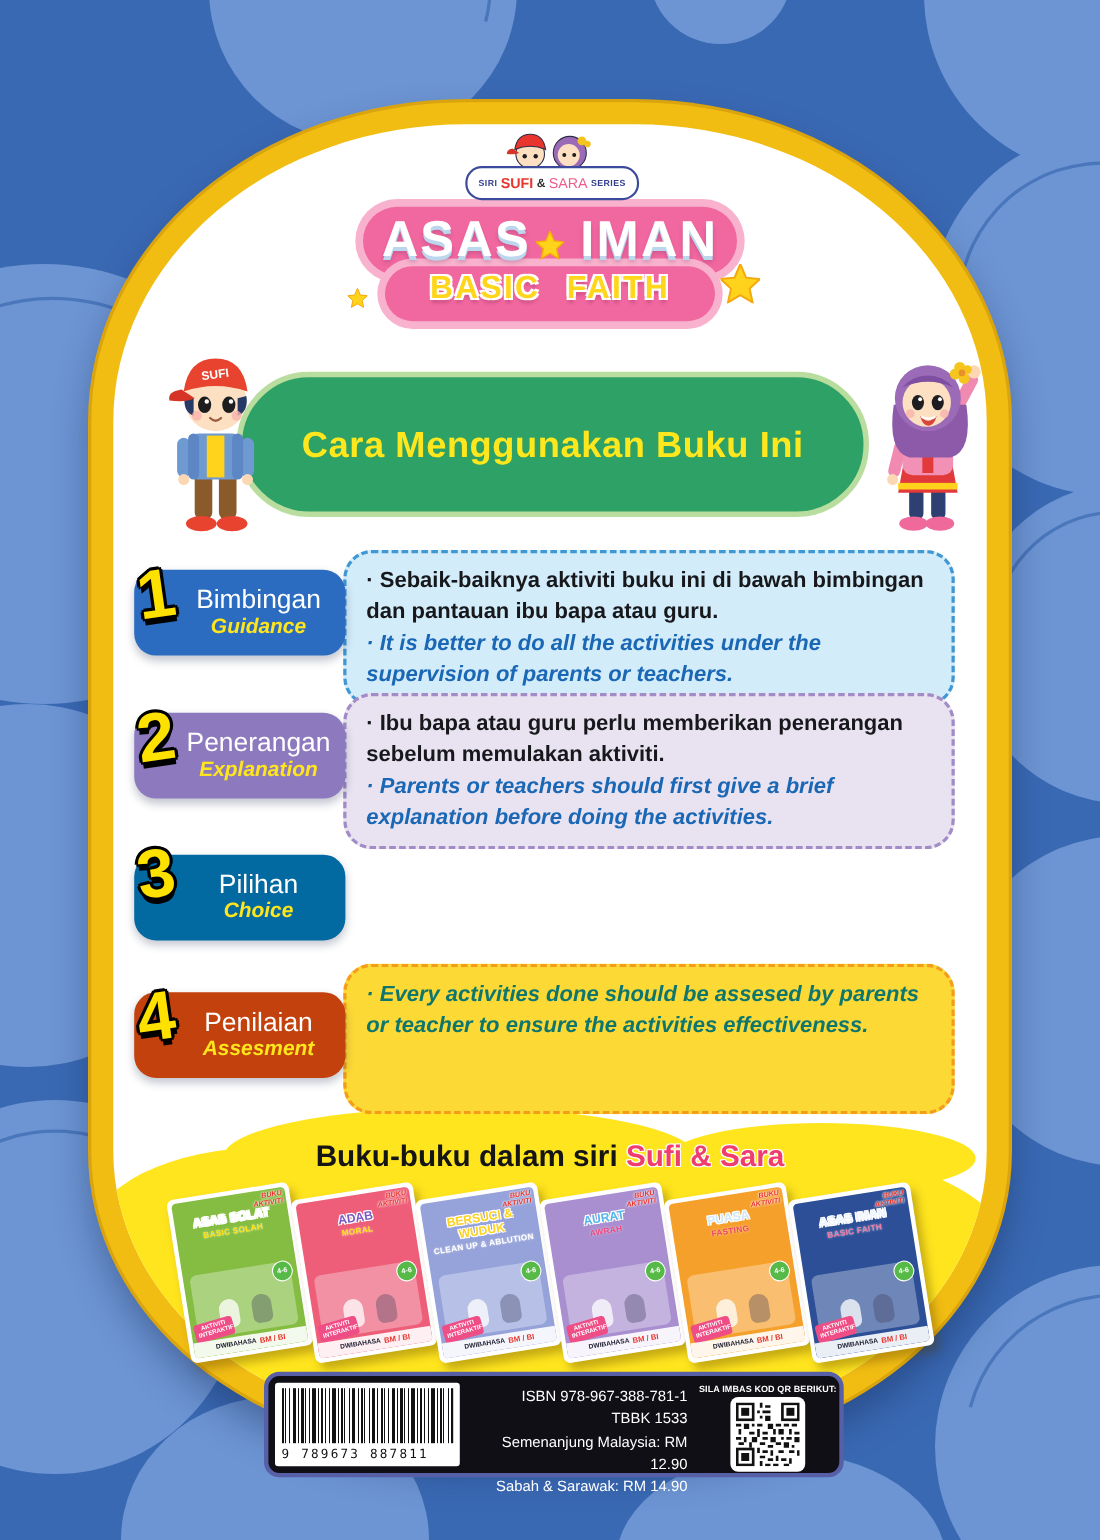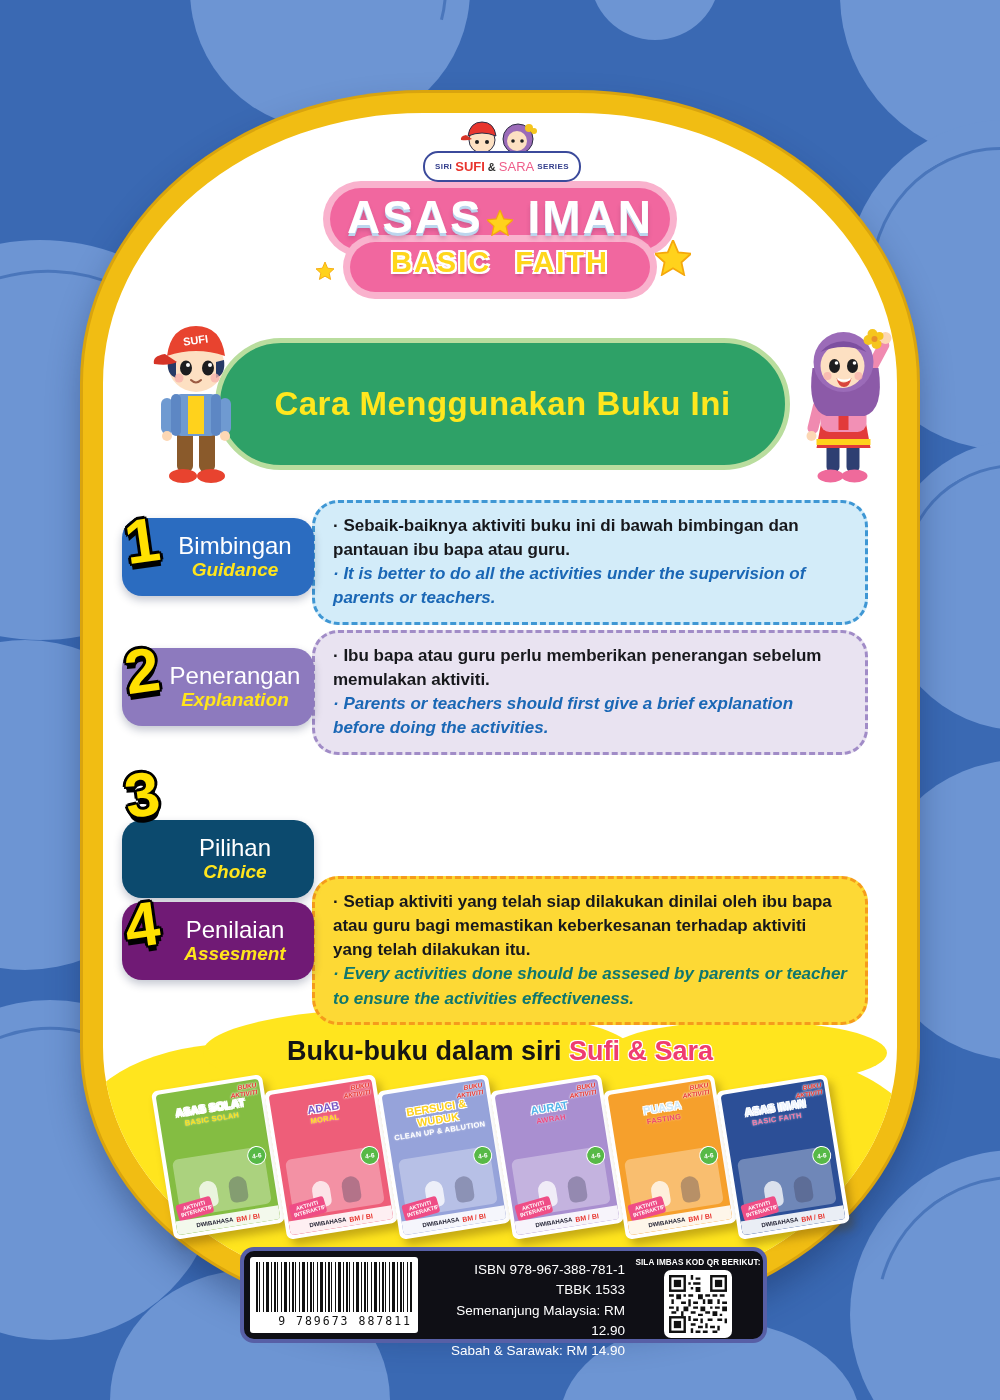--- a/index.html
+++ b/index.html
@@ -44,40 +44,40 @@
   .banner{position:absolute;left:215px;top:338px;width:575px;height:132px;background:#2ea167;
         border:5px solid #b9dd9e;border-radius:95px;z-index:3;box-sizing:border-box;
         display:flex;flex-direction:column;align-items:center;justify-content:center;gap:2px;}
   .banner .l1{font-size:33px;font-weight:800;color:#ffe71e;letter-spacing:.5px;}
   .banner .l2{font-size:27px;font-weight:800;font-style:italic;color:#fff;}
 
   .char{position:absolute;z-index:4;}
 
   
   .sec-box{position:absolute;left:312px;width:556px;border-radius:26px;box-sizing:border-box;
-        padding:11px 18px;font-size:17px;line-height:1.42;z-index:2;}
+        padding:11px 18px;font-size:20px;line-height:1.42;z-index:2;}
   .sec-box .my{display:block;color:#17181c;font-weight:600;}
   .sec-box .en{display:block;font-style:italic;font-weight:600;color:#1a67b5;}
   .sec-chip{position:absolute;left:122px;width:192px;height:78px;border-radius:20px;z-index:3;
         display:flex;flex-direction:column;align-items:center;justify-content:center;padding-left:34px;box-sizing:border-box;
         box-shadow:0 4px 8px rgba(20,30,70,.25);}
   .sec-chip .nm{font-size:24px;font-weight:400;color:#fff;line-height:1.1;}
   .sec-chip .ne{font-size:19px;font-weight:800;font-style:italic;color:#ffe51c;line-height:1.15;}
   .sec-num{position:absolute;left:112px;width:60px;text-align:center;z-index:4;
         font-size:62px;font-weight:900;color:#ffe100;transform:rotate(-8deg);
         text-shadow:3px 0 0 #000,-3px 0 0 #000,0 3px 0 #000,0 -3px 0 #000,2px 2px 0 #000,-2px -2px 0 #000,2px -2px 0 #000,-2px 2px 0 #000,0 6px 0 #000;}
   .box1{top:500px;min-height:113px;background:#d3ecf9;border:3px dashed #3f97d4;}
   .box2{top:630px;min-height:113px;background:#e9e3f1;border:3px dashed #a18cc7;}
   .box3{top:753px;min-height:113px;background:#fbd9e4;border:3px dashed #f2738f;}
   .box4{top:876px;min-height:137px;background:#fdd935;border:3px dashed #f59c1b;}
   .box4 .en{color:#0f766e;}
   .chip1{top:518px;background:#2b6cc0;}
   .chip2{top:648px;background:#8d7abe;}
-  .chip3{top:820px;background:#0c4a6e;}
-  .chip4{top:902px;background:#701a75;}
+  .chip3{top:777px;background:#0369a1;}
+  .chip4{top:902px;background:#c2410c;}
   .num1{top:505px;} .num2{top:635px;} .num3{top:759px;} .num4{top:889px;}
 
   
   .books-heading{position:absolute;left:0;top:1036px;width:1000px;text-align:center;z-index:3;
         font-size:27px;font-weight:900;color:#151515;}
   .books-heading .hl{color:#ef3d6f;text-shadow:-1px -1px 0 #fff,1px -1px 0 #fff,-1px 1px 0 #fff,1px 1px 0 #fff;}
   .book{position:absolute;top:1082px;width:112px;height:150px;background:#fff;border-radius:6px;padding:4px;box-sizing:border-box;
         box-shadow:4px 7px 9px rgba(90,60,0,.35);transform:rotate(-9deg);z-index:3;}
   .book-inner{position:relative;width:100%;height:100%;border-radius:4px;overflow:hidden;}
   .b1 .book-inner{background:#84bd42;} .b1 .book-title{color:#fff;} .b1 .book-sub{color:#ffe11c;}
@@ -103,21 +103,21 @@
         display:flex;align-items:center;justify-content:center;gap:3px;}
   .book-bottom .dw{font-size:6px;font-weight:800;color:#223;}
   .book-bottom .bm{font-size:7px;font-weight:900;color:#e8352e;}
 
   
   .isbn-bar{position:absolute;left:240px;top:1247px;width:527px;height:96px;background:#0f0f15;
         border:4px solid #575fa6;border-radius:14px;box-sizing:border-box;display:flex;z-index:5;}
   .bc-panel{width:168px;background:#fff;margin:6px 4px 6px 6px;border-radius:3px;display:flex;flex-direction:column;
         justify-content:flex-end;padding:5px 6px;box-sizing:border-box;}
   .bc-stripes{height:50px;background:repeating-linear-gradient(90deg,#111 0 2px,#fff 2px 3px,#111 3px 4px,#fff 4px 7px,#111 7px 8px,#fff 8px 10px,#111 10px 13px,#fff 13px 15px,#111 15px 16px,#fff 16px 18px);}
-  .bc-digits{font-family:"DejaVu Sans Mono",monospace;font-size:11.5px;color:#111;text-align:right;letter-spacing:2px;margin-top:2px;}
+  .bc-digits{font-family:"DejaVu Sans Mono",monospace;font-size:11.5px;color:#111;text-align:left;letter-spacing:2px;margin-top:2px;}
   .isbn-text{flex:1;color:#fff;text-align:right;font-size:13.5px;line-height:1.5;padding:9px 8px 0 0;}
   .isbn-text span{display:block;}
   .qr-sec{width:130px;display:flex;flex-direction:column;align-items:center;padding-top:7px;box-sizing:border-box;}
   .qr-label{color:#fff;font-size:8.2px;font-weight:900;white-space:nowrap;letter-spacing:.1px;}
   .qr-panel{margin-top:3px;width:68px;height:68px;background:#fff;border-radius:7px;display:flex;align-items:center;justify-content:center;}
 </style>
 </head>
 <body>
 
 <div id="page">
@@ -279,21 +279,20 @@
   </div>
   <div class="sec-num num2">2</div>
 
   <div class="sec-chip chip3">
     <span class="nm">Pilihan</span>
     <span class="ne">Choice</span>
   </div>
   <div class="sec-num num3">3</div>
 
   <div class="sec-box box4">
-    <span class="my">· Setiap aktiviti yang telah siap dilakukan dinilai oleh ibu bapa atau guru bagi memastikan keberkesanan terhadap aktiviti yang telah dilakukan itu.</span>
     <span class="en">· Every activities done should be assesed by parents or teacher to ensure the activities effectiveness.</span>
   </div>
   <div class="sec-chip chip4">
     <span class="nm">Penilaian</span>
     <span class="ne">Assesment</span>
   </div>
   <div class="sec-num num4">4</div>
 
   <div class="books-heading">
     <span>Buku-buku dalam siri</span>

